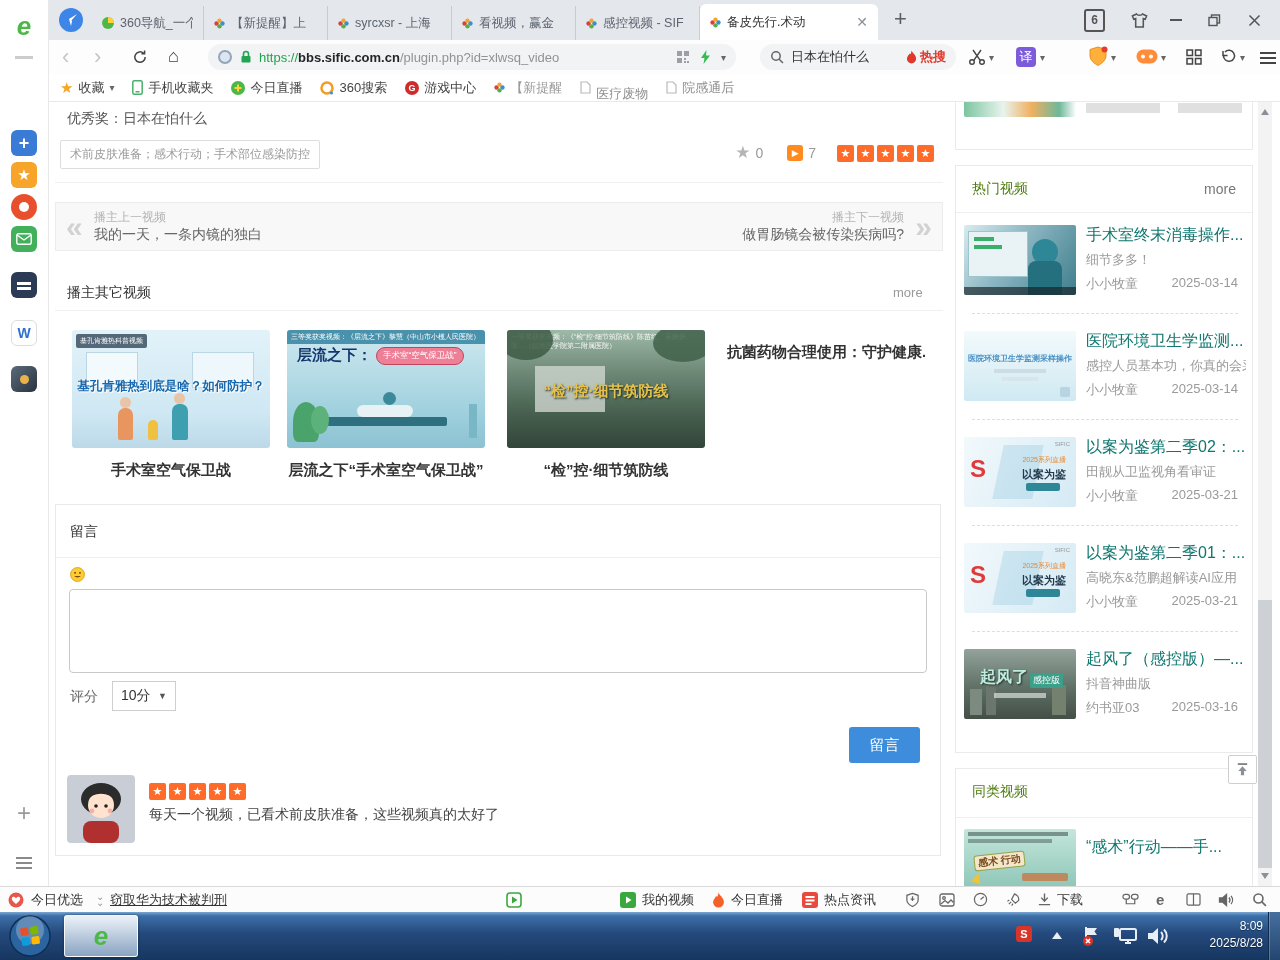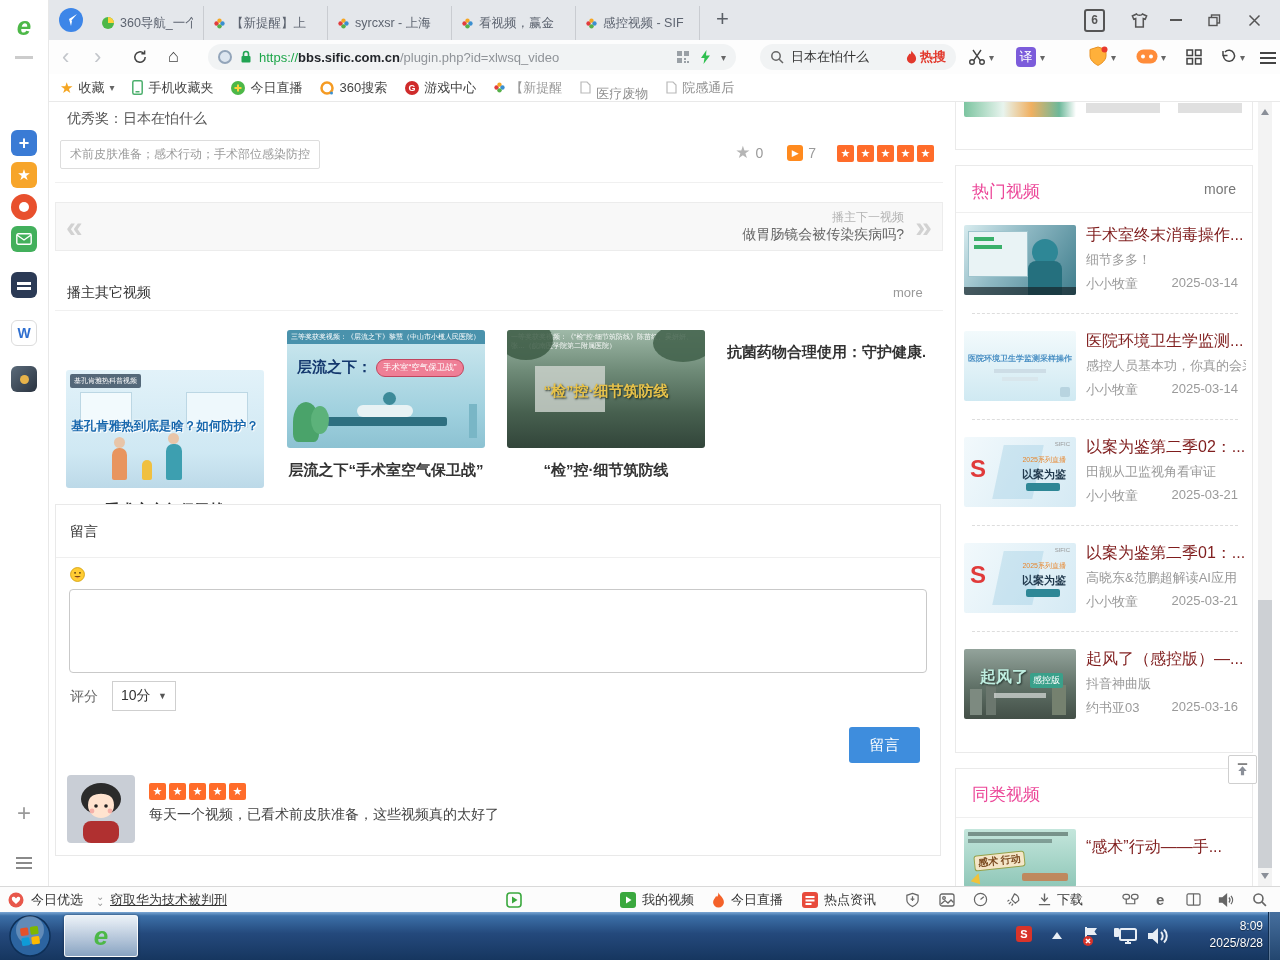--- a/index.html
+++ b/index.html
@@ -51,25 +51,25 @@
   .ttag{position:absolute;left:0;top:0;right:0;font-size:7px;color:#fff;padding:2px 4px;white-space:nowrap;overflow:hidden;}
 
   .starsq{width:17px;height:17px;background:#ff6c2a;border-radius:2px;color:#fff;font-size:11px;display:inline-flex;align-items:center;justify-content:center;margin-left:3px;}
 
   .cardB{position:absolute;left:7px;top:402px;width:886px;height:352px;border:1px solid #e9e9e9;background:#fff;box-sizing:border-box;}
   .tarea{position:absolute;left:13px;right:13px;top:84px;height:84px;border:1px solid #c9c9c9;border-radius:4px;resize:none;box-sizing:border-box;font:13px "Liberation Sans",sans-serif;padding:6px;}
   .selbox{position:absolute;left:56px;top:176px;width:64px;height:30px;border:1px solid #cfcfcf;display:flex;align-items:center;justify-content:space-between;padding:0 8px;box-sizing:border-box;font-size:14px;color:#333;background:#fff;}
   .subbtn{position:absolute;right:20px;top:222px;width:71px;height:36px;background:#3e8ddd;color:#fff;font-size:15px;border:none;border-radius:3px;}
 
   .sbcard{position:absolute;left:907px;width:298px;background:#fff;border:1px solid #eaeaea;box-sizing:border-box;}
-  .hothead{position:absolute;left:16px;top:14px;font-size:17px;color:#ec4899;}
+  .hothead{position:absolute;left:16px;top:14px;font-size:14px;color:#4d7c0f;}
   .more{font-size:14px;color:#777;}
   .hitem{position:absolute;left:8px;width:282px;height:70px;}
   .th{position:absolute;left:0;top:0;width:112px;height:70px;border-radius:2px;overflow:hidden;}
-  .htit{position:absolute;left:122px;top:0;width:160px;font-size:16px;color:#7f1d1d;white-space:nowrap;overflow:hidden;}
+  .htit{position:absolute;left:122px;top:0;width:160px;font-size:16px;color:#0f766e;white-space:nowrap;overflow:hidden;}
   .hsub{position:absolute;left:122px;top:26px;width:160px;font-size:13px;color:#9a9a9a;white-space:nowrap;overflow:hidden;}
   .hauth{position:absolute;left:122px;top:50px;font-size:13px;color:#9a9a9a;}
   .hdate{position:absolute;right:8px;top:50px;font-size:13px;color:#9a9a9a;}
   .dashsep{position:absolute;left:16px;width:266px;border-top:1px dashed #ddd;}
 
   
   .sbtrack{position:absolute;left:1210px;top:0;width:14px;height:784px;background:#f3f3f3;}
   .sbthumb{position:absolute;left:1210px;top:498px;width:14px;height:268px;background:#cdd0d4;}
   .tri-up{width:0;height:0;border-left:4px solid transparent;border-right:4px solid transparent;border-bottom:6px solid #8a8f98;}
   .tri-dn{width:0;height:0;border-left:4px solid transparent;border-right:4px solid transparent;border-top:6px solid #8a8f98;}
@@ -175,20 +175,30 @@
       <span class="lbl">看视频，赢金</span>
     </div>
     <div class="tab">
       <svg width="11" height="11" viewBox="0 0 10 10">
           <circle cx="2.3" cy="5" r="2" fill="#e23c3c"></circle>
           <circle cx="5" cy="2.4" r="2" fill="#f6a623"></circle>
           <circle cx="7.7" cy="5" r="2" fill="#3a8fd0"></circle>
           <circle cx="5" cy="7.6" r="2" fill="#56b04a"></circle>
         </svg>
       <span class="lbl">感控视频 - SIF</span>
+    </div>
+    <div class="tab active">
+      <svg width="11" height="11" viewBox="0 0 10 10">
+          <circle cx="2.3" cy="5" r="2" fill="#e23c3c"></circle>
+          <circle cx="5" cy="2.4" r="2" fill="#f6a623"></circle>
+          <circle cx="7.7" cy="5" r="2" fill="#3a8fd0"></circle>
+          <circle cx="5" cy="7.6" r="2" fill="#56b04a"></circle>
+        </svg>
+      <span class="lbl">备皮先行.术动</span>
+      <span class="x">✕</span>
     </div>
     <span style="margin:0 0 8px 16px;font-size:22px;color:#5a5f66;">+</span>
 
     <div class="winctl" style="left:1036px;">
       <span style="width:17px;height:19px;border:2px solid #555;border-radius:3px;font-size:12px;font-weight:bold;color:#555;display:flex;align-items:center;justify-content:center;">6</span>
     </div>
     <div class="winctl" style="left:1082px;">
       <svg width="19" height="17" viewBox="0 0 16 14">
           <path d="M5.5 1.5 L2 3.2 L3.2 6 L4.8 5.4 V12.5 H11.2 V5.4 L12.8 6 L14 3.2 L10.5 1.5 C9.8 3 6.2 3 5.5 1.5 Z" fill="none" stroke="#555" stroke-width="1.3"></path>
         </svg>
@@ -396,50 +406,54 @@
       <span style="color:#b5b5b5;font-size:17px;">★</span>
       <span style="margin-left:5px;font-size:14px;color:#9a9a9a;">0</span>
       <span style="margin-left:24px;width:16px;height:16px;background:#ff8a1e;border-radius:3px;color:#fff;font-size:9px;display:inline-flex;align-items:center;justify-content:center;">▶</span>
       <span style="margin-left:5px;font-size:14px;color:#9a9a9a;">7</span>
       <span style="margin-left:18px;"><span class="starsq">★</span><span class="starsq">★</span><span class="starsq">★</span><span class="starsq">★</span><span class="starsq">★</span></span>
     </div>
     <div class="abs" style="left:7px;top:80px;width:888px;border-top:1px solid #f0f0f0;"></div>
 
     <div class="navstrip">
       <span class="abs guill" style="left:10px;top:0;">«</span>
+      <div class="abs" style="left:38px;top:6px;">
+        <div class="nvlab">播主上一视频</div>
+        <div class="nvtitle">我的一天，一条内镜的独白</div>
+      </div>
       <div class="abs" style="right:38px;top:6px;text-align:right;">
         <div class="nvlab">播主下一视频</div>
         <div class="nvtitle">做胃肠镜会被传染疾病吗?</div>
       </div>
       <span class="abs guill" style="right:10px;top:0;">»</span>
     </div>
 
     <div class="abs" style="left:19px;top:182px;font-size:14px;color:#333;">播主其它视频</div>
     <div class="abs" style="left:845px;top:183px;font-size:13px;color:#999;">more</div>
     <div class="abs" style="left:7px;top:208px;width:888px;border-top:1px solid #f0f0f0;"></div>
 
-    <div class="vcard" style="left:18px;margin-top:40px;">
+    <div class="vcard" style="left:24px;">
       <div class="mt" style="background:linear-gradient(#e2f2f9 0%,#cfe8f3 70%,#bcd9e8 100%);">
         <span class="ttag" style="right:auto;background:rgba(45,65,85,.78);border-radius:2px;margin:4px;">基孔肯雅热科普视频</span>
         <div class="abs" style="left:14px;top:22px;width:50px;height:34px;background:#f2fafd;border:1px solid #bcd7e4;"></div>
         <div class="abs" style="left:120px;top:22px;width:60px;height:34px;background:#eef8fc;border:1px solid #bcd7e4;"></div>
         <div class="abs" style="left:46px;top:48px;width:100%;font-size:12.5px;font-weight:bold;color:#1767ad;text-shadow:0 0 3px #fff,1px 1px 0 #fff;left:0;text-align:center;">基孔肯雅热到底是啥？如何防护？</div>
         <div class="abs" style="left:46px;bottom:8px;width:15px;height:32px;background:#e8955f;border-radius:7px 7px 2px 2px;"></div>
         <div class="abs" style="left:48px;bottom:40px;width:11px;height:11px;background:#e8c5a8;border-radius:50%;"></div>
         <div class="abs" style="left:100px;bottom:8px;width:16px;height:36px;background:#3d9fb0;border-radius:7px 7px 2px 2px;"></div>
         <div class="abs" style="left:102px;bottom:44px;width:11px;height:11px;background:#e8c5a8;border-radius:50%;"></div>
         <div class="abs" style="left:76px;bottom:8px;width:10px;height:20px;background:#f0c040;border-radius:5px 5px 2px 2px;"></div>
       </div>
       <div class="vtitle">手术室空气保卫战</div>
     </div>
 
     <div class="vcard" style="left:239px;">
       <div class="mt" style="background:linear-gradient(#cfe9f0,#9fd0de 70%,#8cc2d2);">
         <span class="ttag" style="background:rgba(50,130,160,.85);">三等奖获奖视频：《层流之下》黎慧（中山市小榄人民医院）</span>
-        <div class="abs" style="left:10px;top:16px;display:flex;align-items:center;margin-top:12px;">
+        <div class="abs" style="left:10px;top:16px;display:flex;align-items:center;">
           <span style="font-size:15px;font-weight:bold;color:#14386e;">层流之下：</span>
           <span style="margin-left:4px;background:#ef7f96;border:1px solid #c1455e;color:#fff;font-size:8.5px;padding:2px 6px;border-radius:10px;white-space:nowrap;">手术室“空气保卫战”</span>
         </div>
         <div class="abs" style="left:40px;bottom:22px;width:120px;height:9px;background:#2e6f80;border-radius:2px;"></div>
         <div class="abs" style="left:70px;bottom:31px;width:56px;height:12px;background:#e8f2f4;border-radius:6px;"></div>
         <div class="abs" style="left:96px;bottom:43px;width:13px;height:13px;background:#3c8a99;border-radius:50%;"></div>
         <div class="abs" style="left:6px;bottom:6px;width:26px;height:40px;background:#4aa36a;border-radius:50% 50% 20% 20%;"></div>
         <div class="abs" style="left:24px;bottom:14px;width:18px;height:28px;background:#5cb27a;border-radius:50%;"></div>
         <div class="abs" style="right:8px;bottom:10px;width:8px;height:34px;background:#79b6c6;"></div>
       </div>

